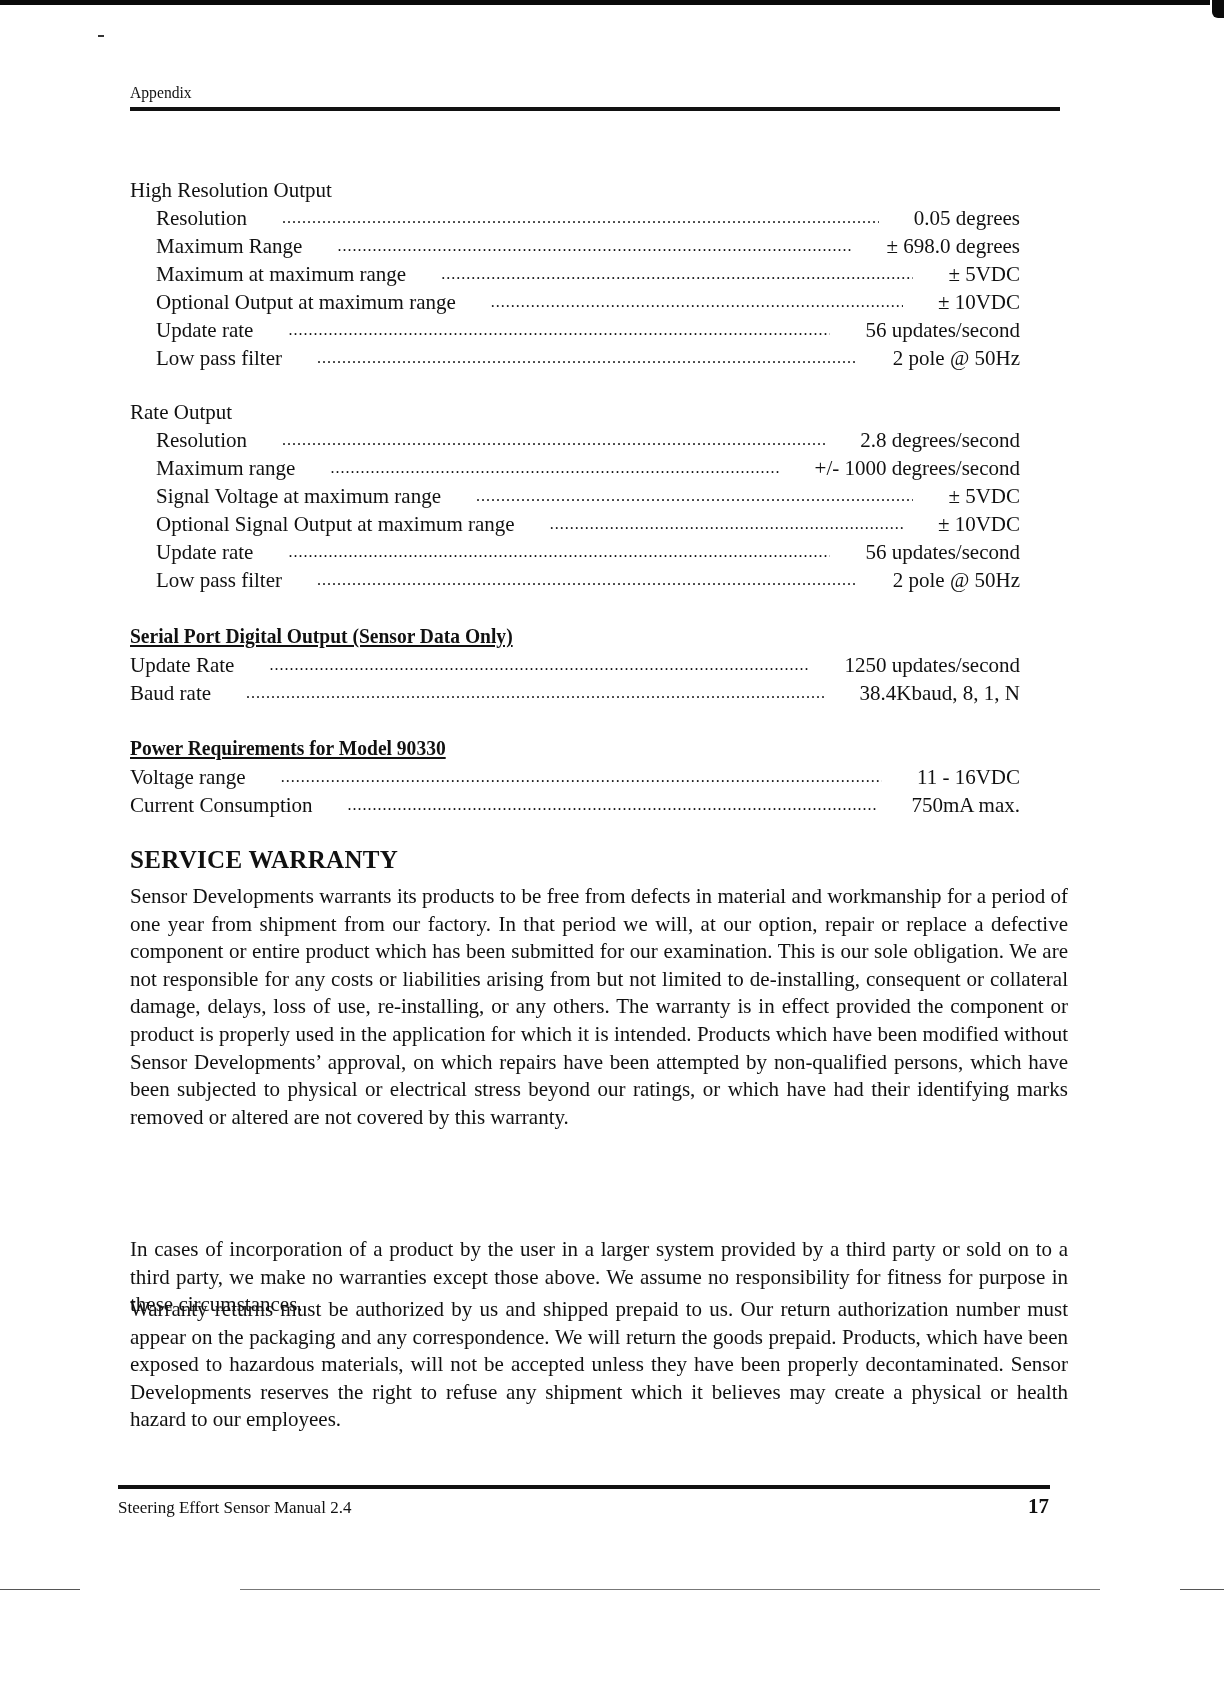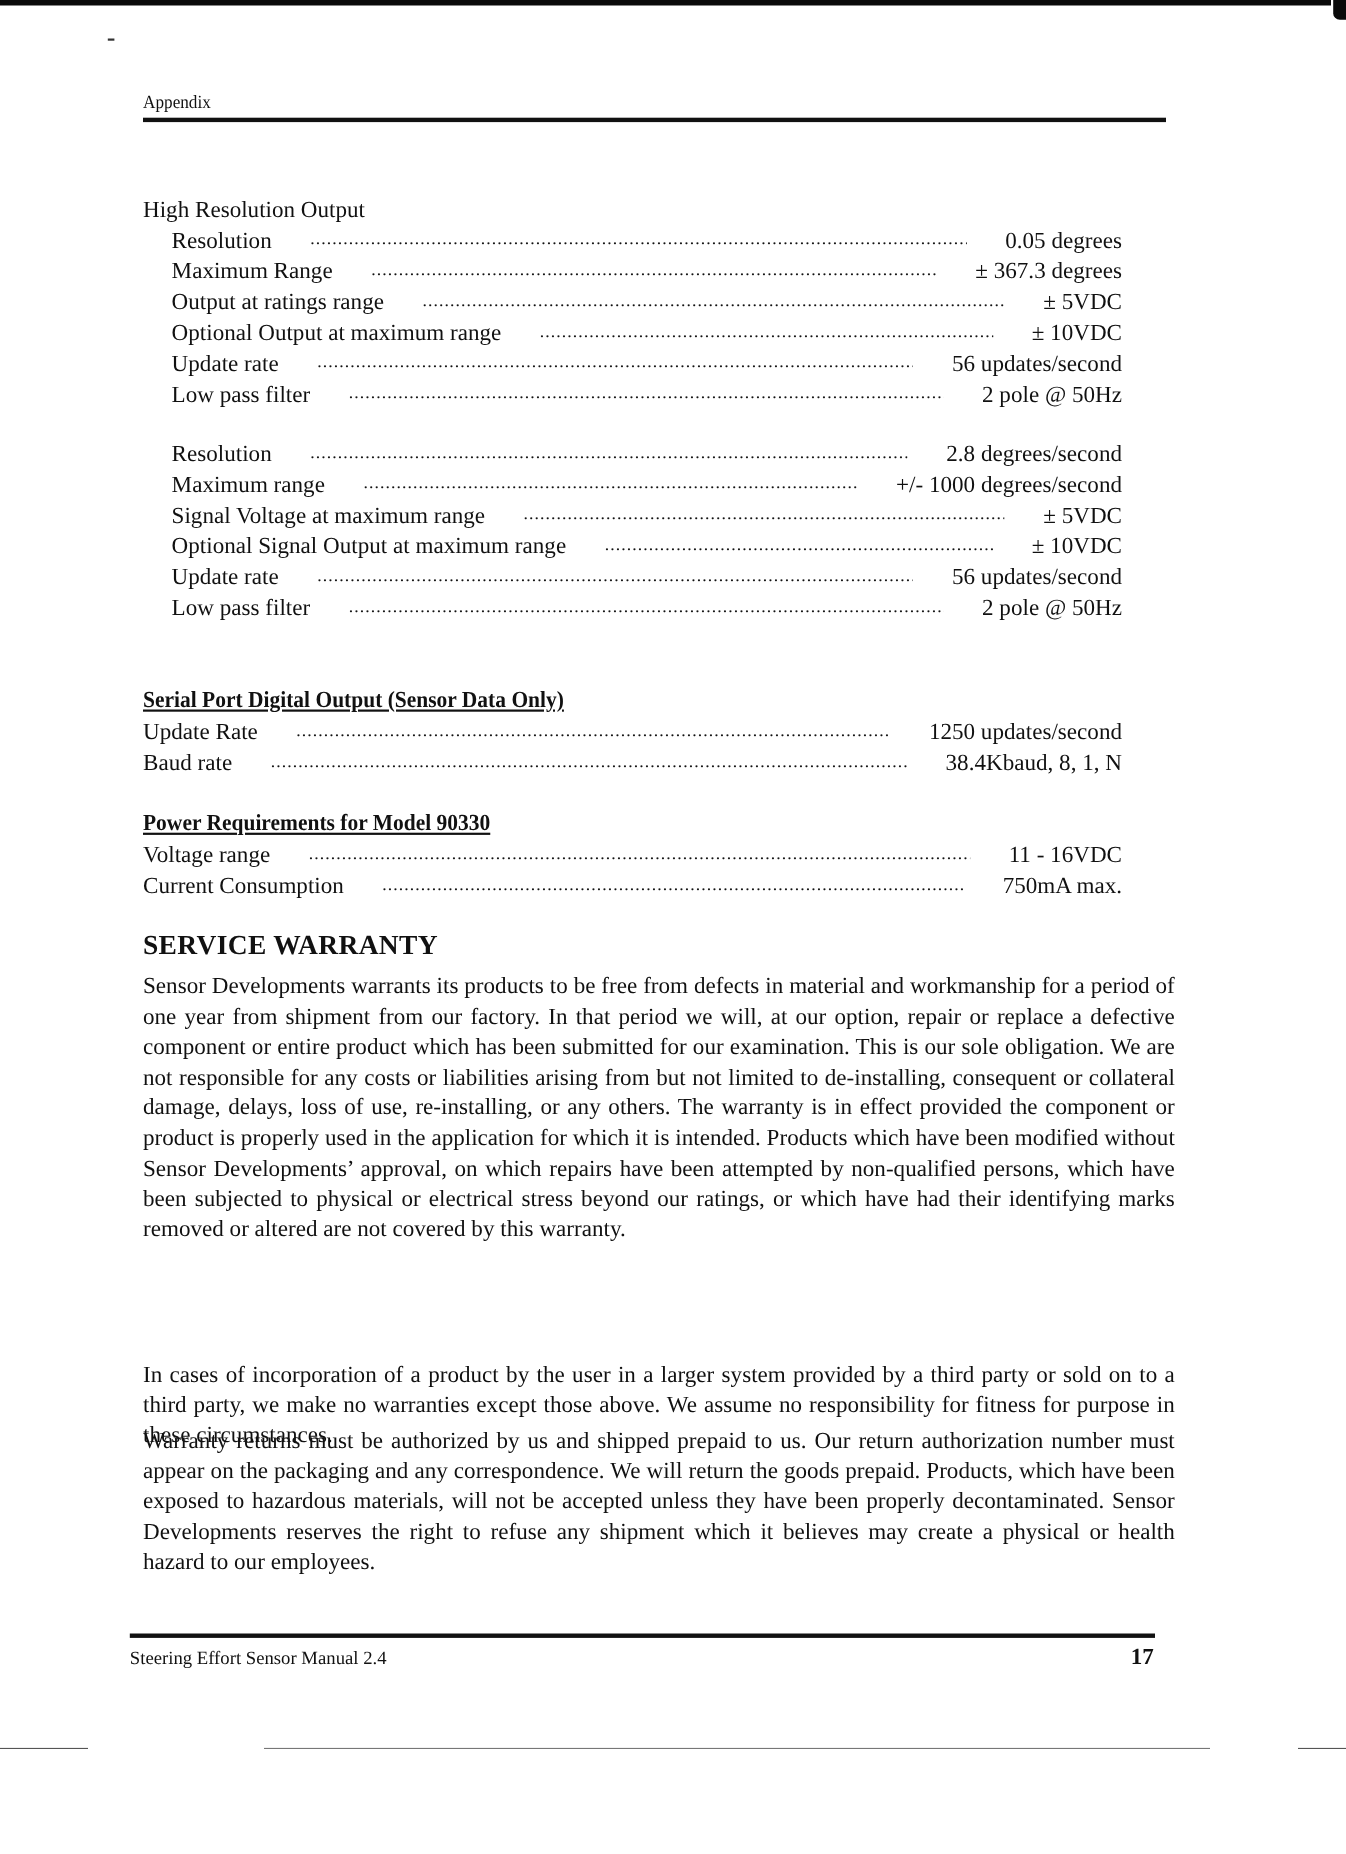--- a/index.html
+++ b/index.html
@@ -147,24 +147,24 @@
 <div class="spec-block" style="top:176px;">
   <div class="group-title">High Resolution Output</div>
   <div class="spec-row indent">
       <span class="spec-label">Resolution</span>
       <span class="spec-dots"></span>
       <span class="spec-value">0.05 degrees</span>
     </div>
   <div class="spec-row indent">
       <span class="spec-label">Maximum Range</span>
       <span class="spec-dots"></span>
-      <span class="spec-value">± 367.3 degrees</span>
-    </div>
-  <div class="spec-row indent">
-      <span class="spec-label">Output at ratings range</span>
+      <span class="spec-value">± 698.0 degrees</span>
+    </div>
+  <div class="spec-row indent">
+      <span class="spec-label">Maximum at maximum range</span>
       <span class="spec-dots"></span>
       <span class="spec-value">± 5VDC</span>
     </div>
   <div class="spec-row indent">
       <span class="spec-label">Optional Output at maximum range</span>
       <span class="spec-dots"></span>
       <span class="spec-value">± 10VDC</span>
     </div>
   <div class="spec-row indent">
       <span class="spec-label">Update rate</span>
@@ -172,20 +172,21 @@
       <span class="spec-value">56 updates/second</span>
     </div>
   <div class="spec-row indent">
       <span class="spec-label">Low pass filter</span>
       <span class="spec-dots"></span>
       <span class="spec-value">2 pole @ 50Hz</span>
     </div>
 </div>
 
 <div class="spec-block" style="top:398px;">
+  <div class="group-title">Rate Output</div>
   <div class="spec-row indent">
       <span class="spec-label">Resolution</span>
       <span class="spec-dots"></span>
       <span class="spec-value">2.8 degrees/second</span>
     </div>
   <div class="spec-row indent">
       <span class="spec-label">Maximum range</span>
       <span class="spec-dots"></span>
       <span class="spec-value">+/- 1000 degrees/second</span>
     </div>

